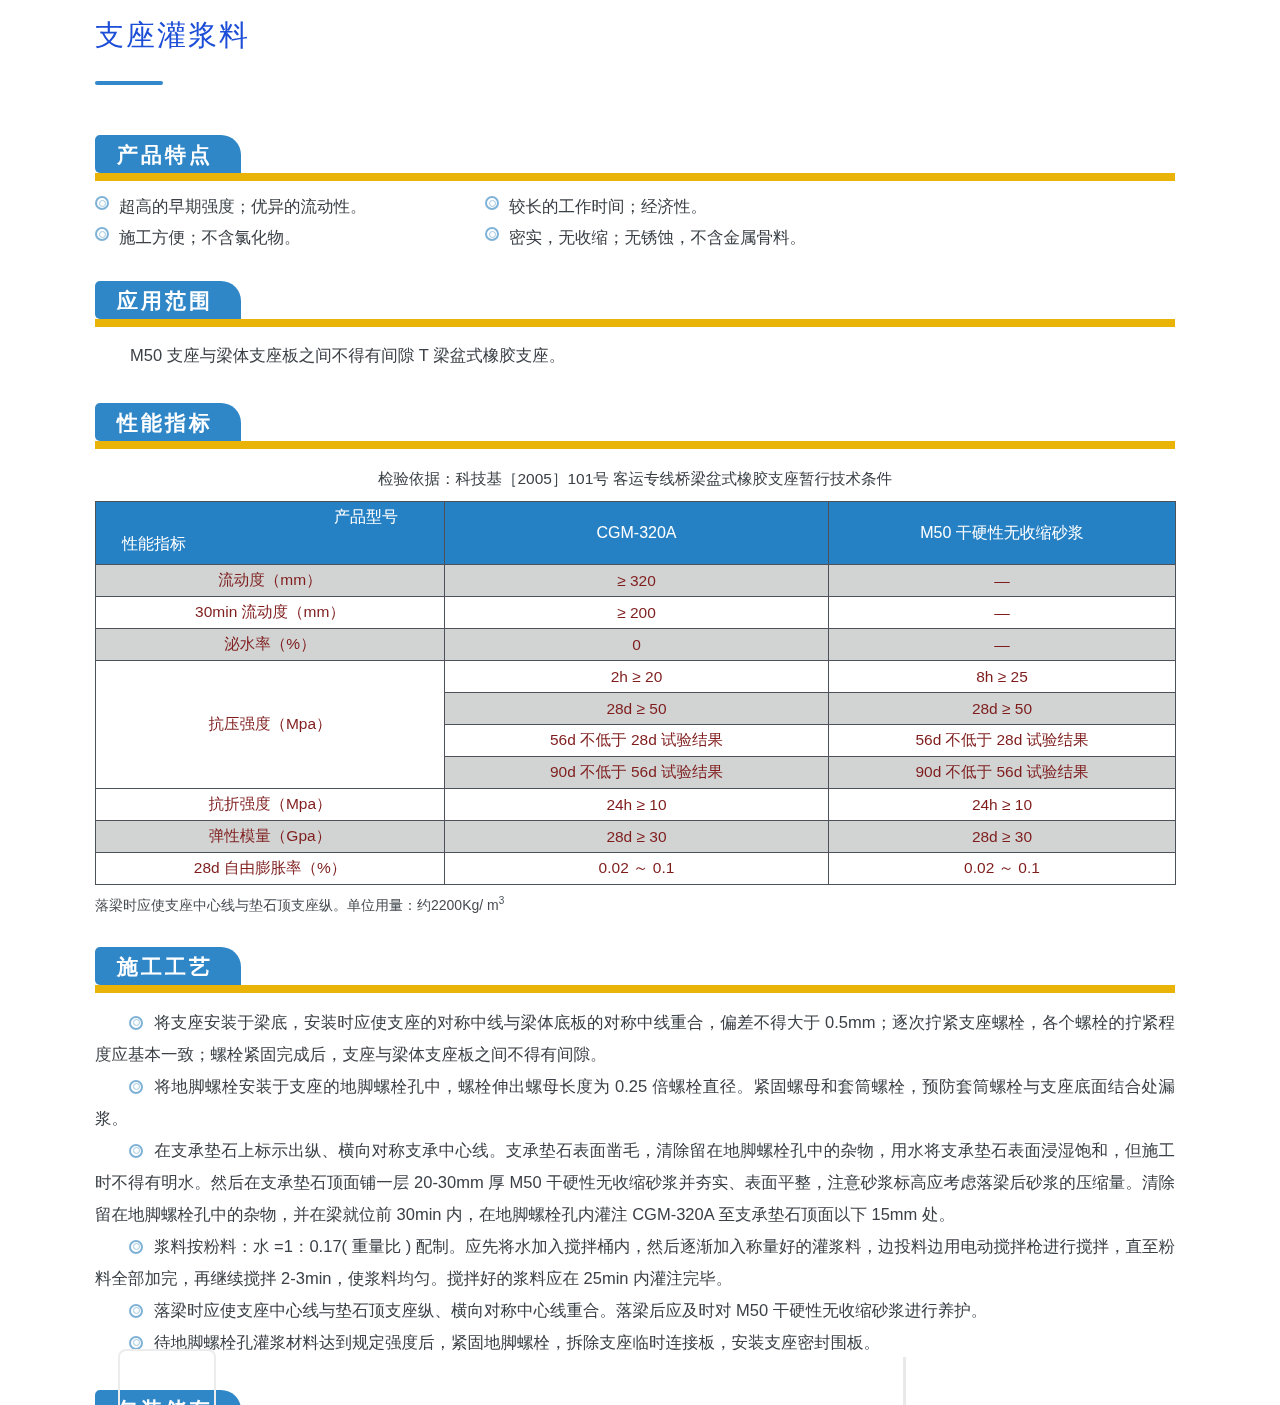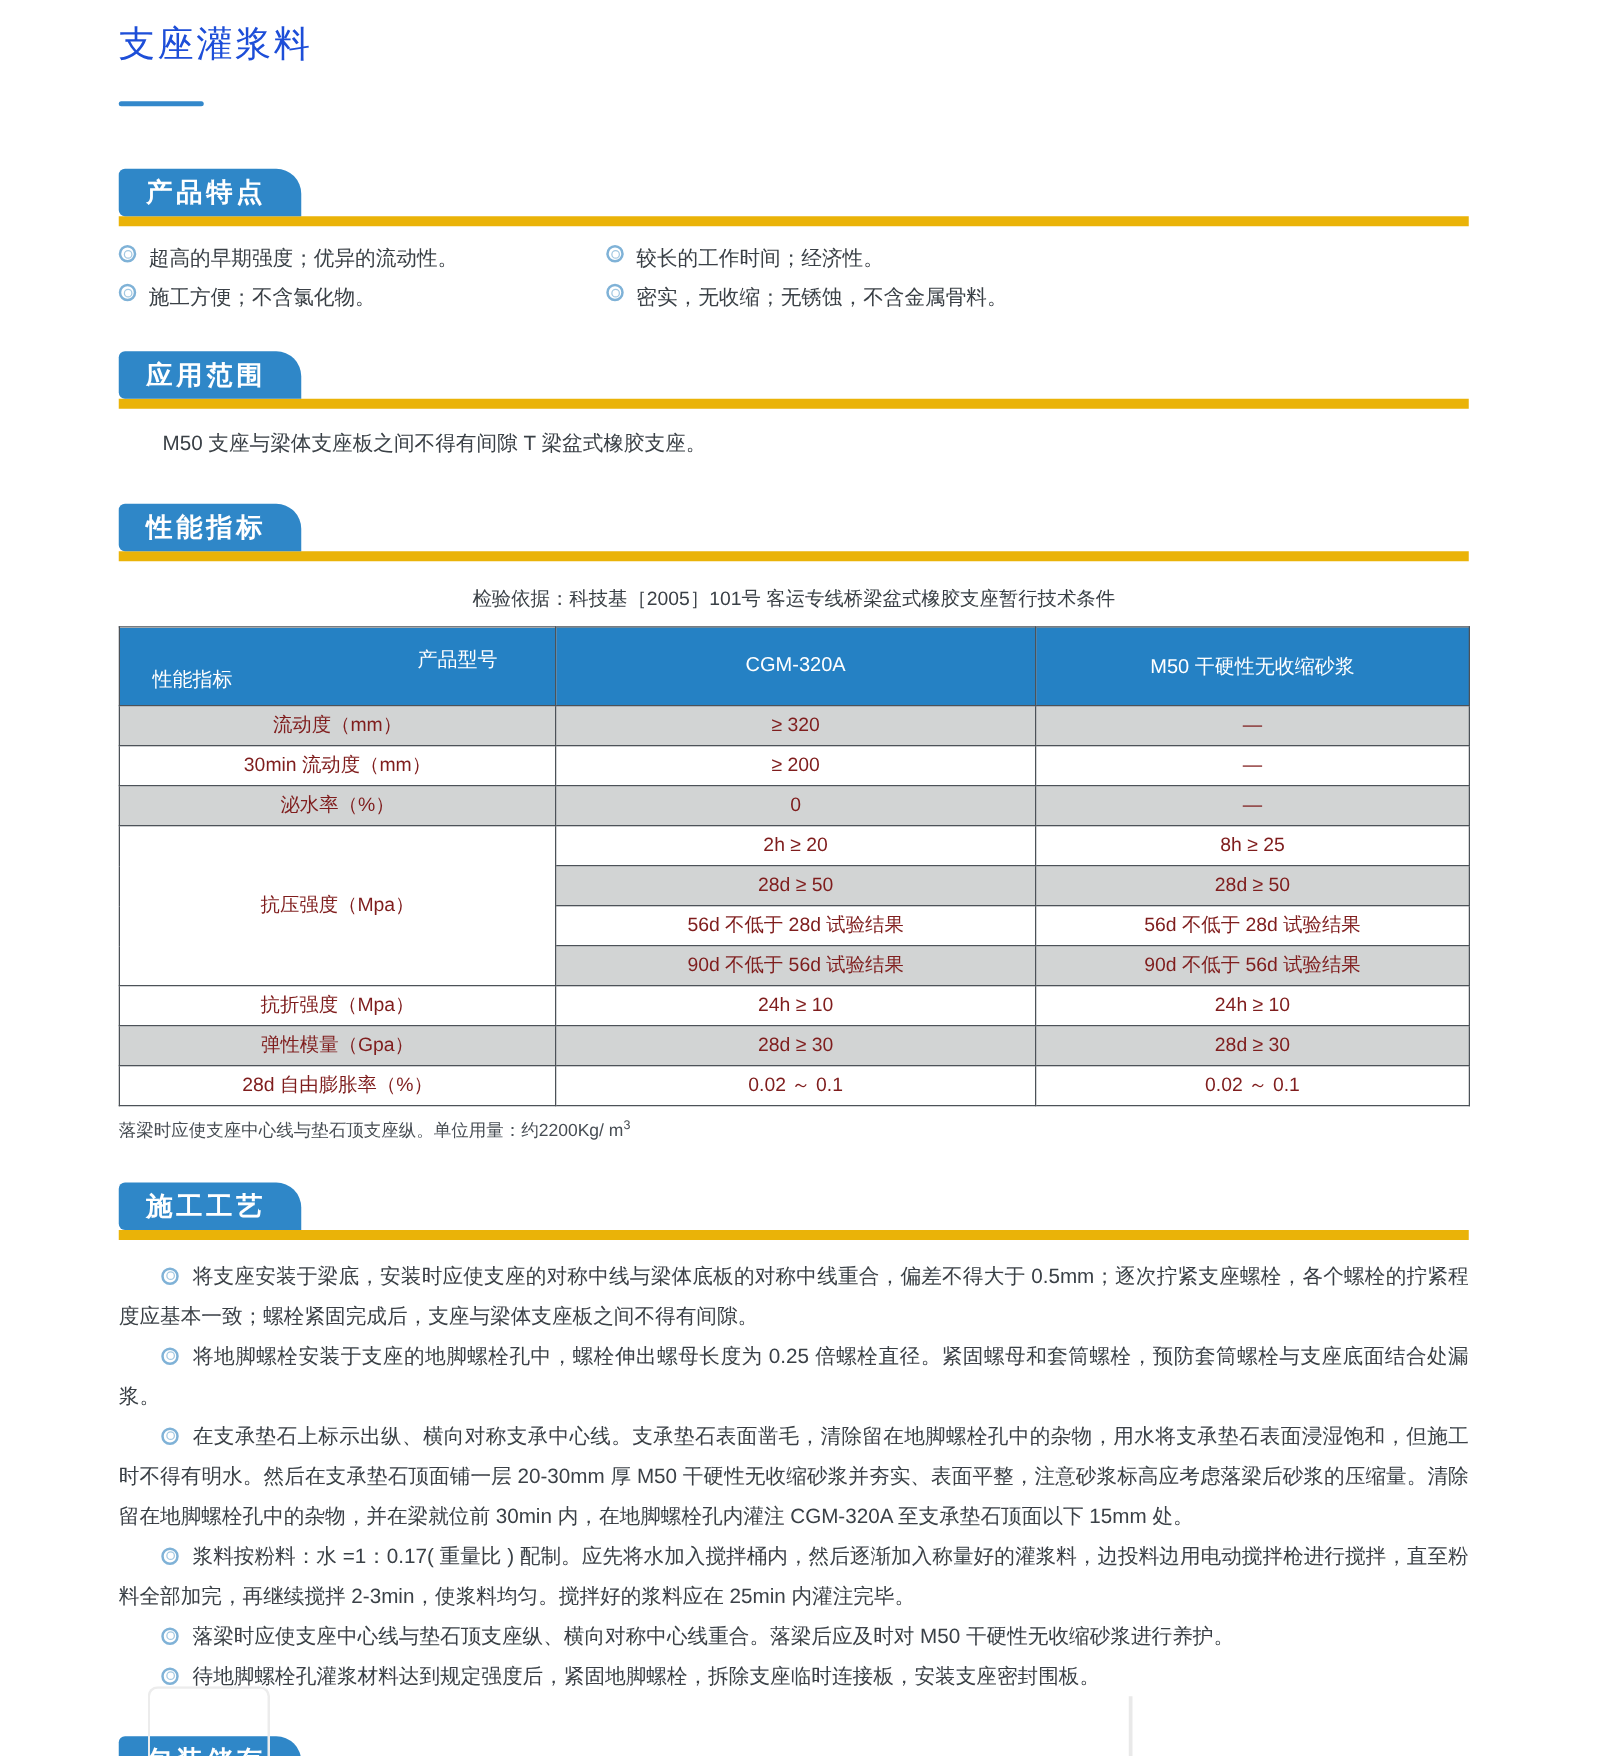--- a/index.html
+++ b/index.html
@@ -59,21 +59,21 @@
   table.perf td.gray{background:#d2d4d4;}
   .diag-cell{
     position:relative;padding:0;
     background-color:#2581c4;
     background-image:linear-gradient(to top right,
       rgba(0,0,0,0) calc(50% - 1.1px),
       #3c4248 calc(50% - 1.1px),
       #3c4248 calc(50% + 1.1px),
       rgba(0,0,0,0) calc(50% + 1.1px));
   }
-  .diag-top{position:absolute;top:16px;right:46px;color:#fff;font-size:16px;}
+  .diag-top{position:absolute;top:5px;right:46px;color:#fff;font-size:16px;}
   .diag-bottom{position:absolute;bottom:9px;left:26px;color:#fff;font-size:16px;}
   .footnote{font-size:14px;margin-top:10px;color:#474d53;}
   .footnote sup{font-size:10px;}
 
   
   .steps{margin-top:13px;font-size:16.5px;line-height:32px;}
   .steps p{margin:0;text-align:justify;text-indent:34px;}
   .steps .ring{margin-right:11px;}
 
   

